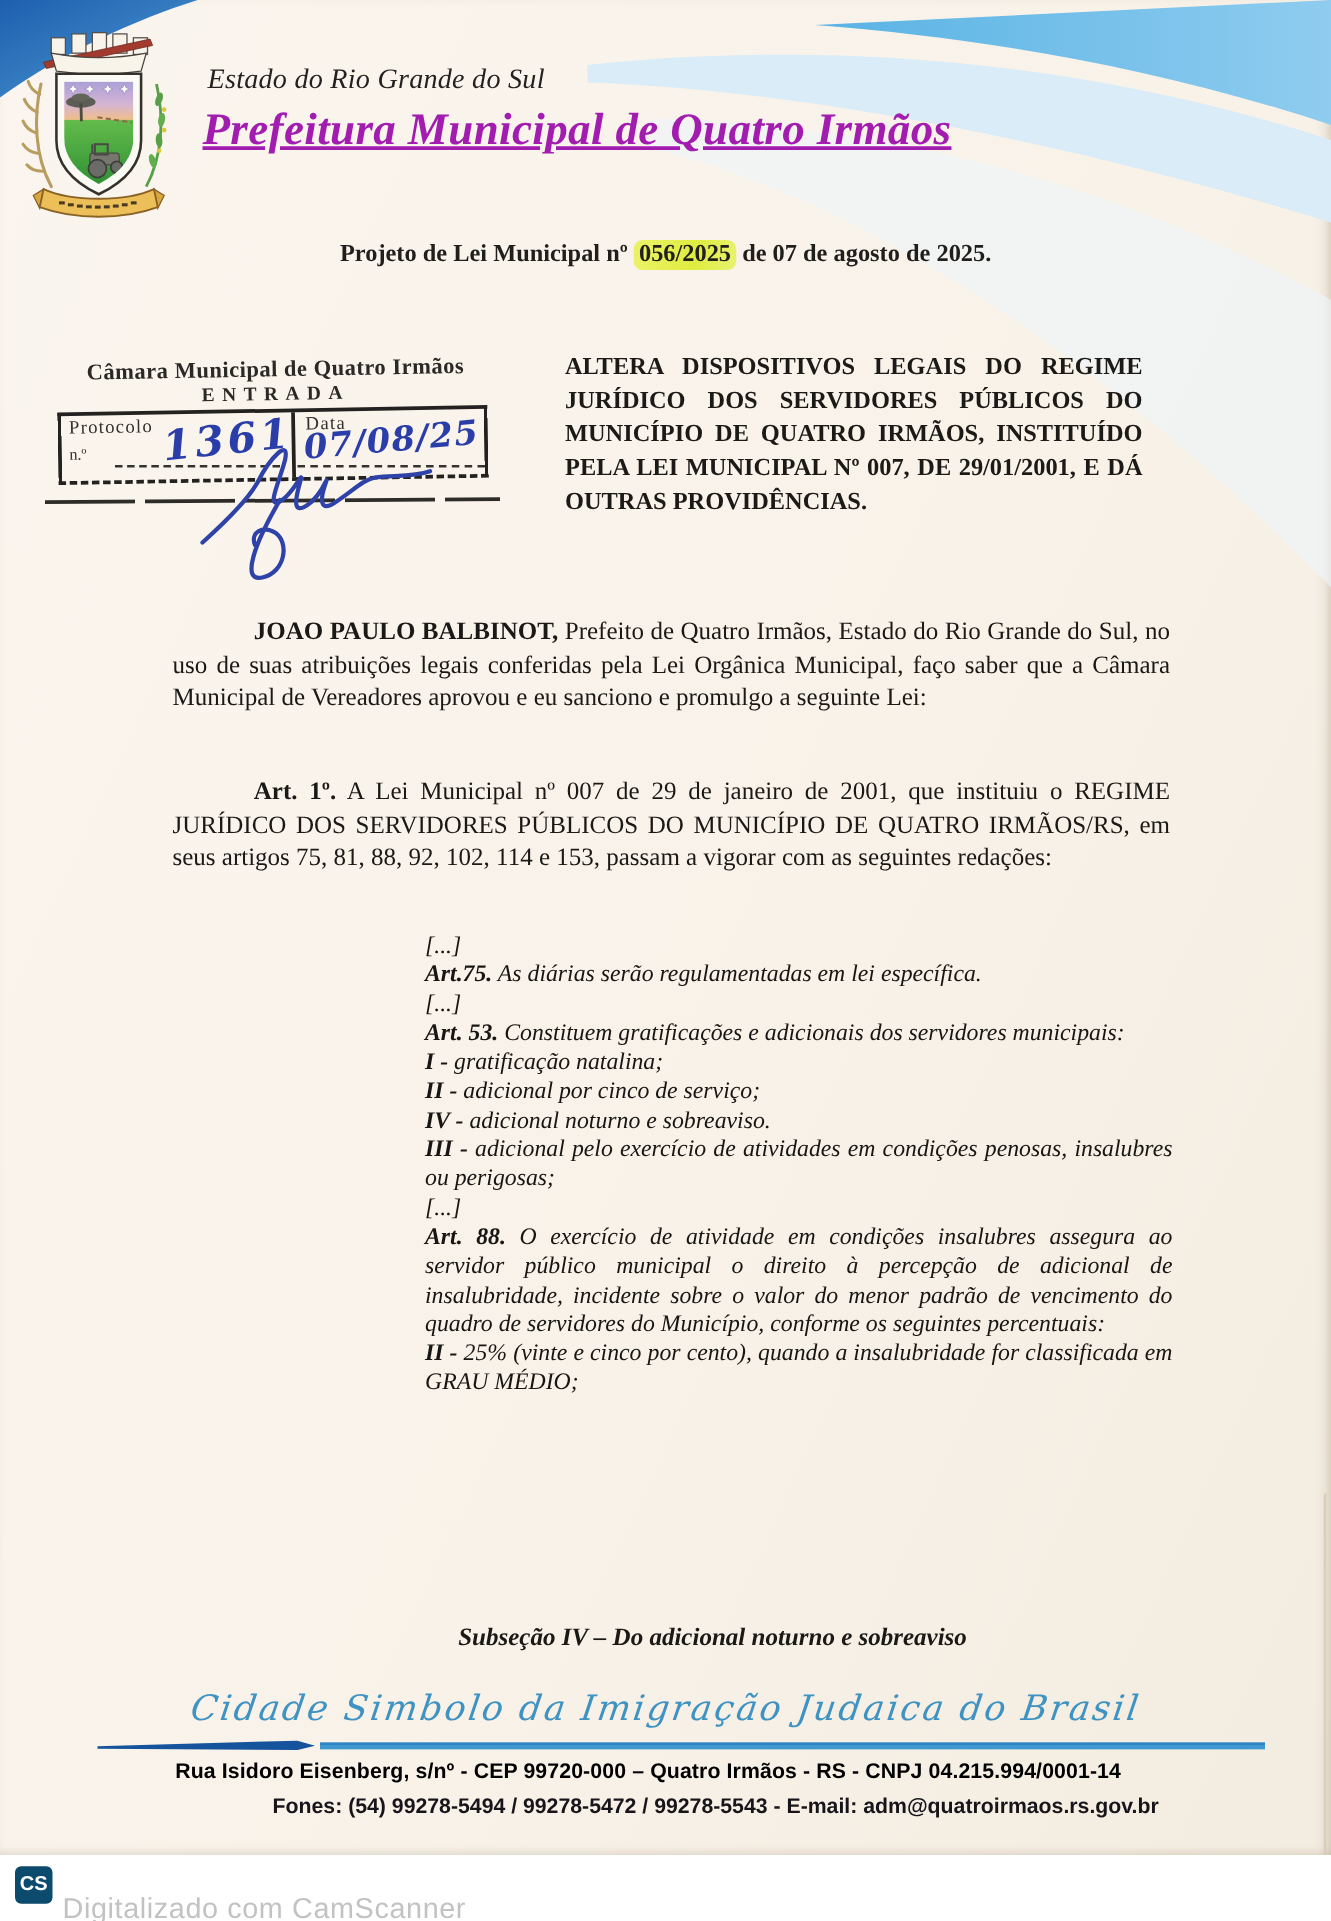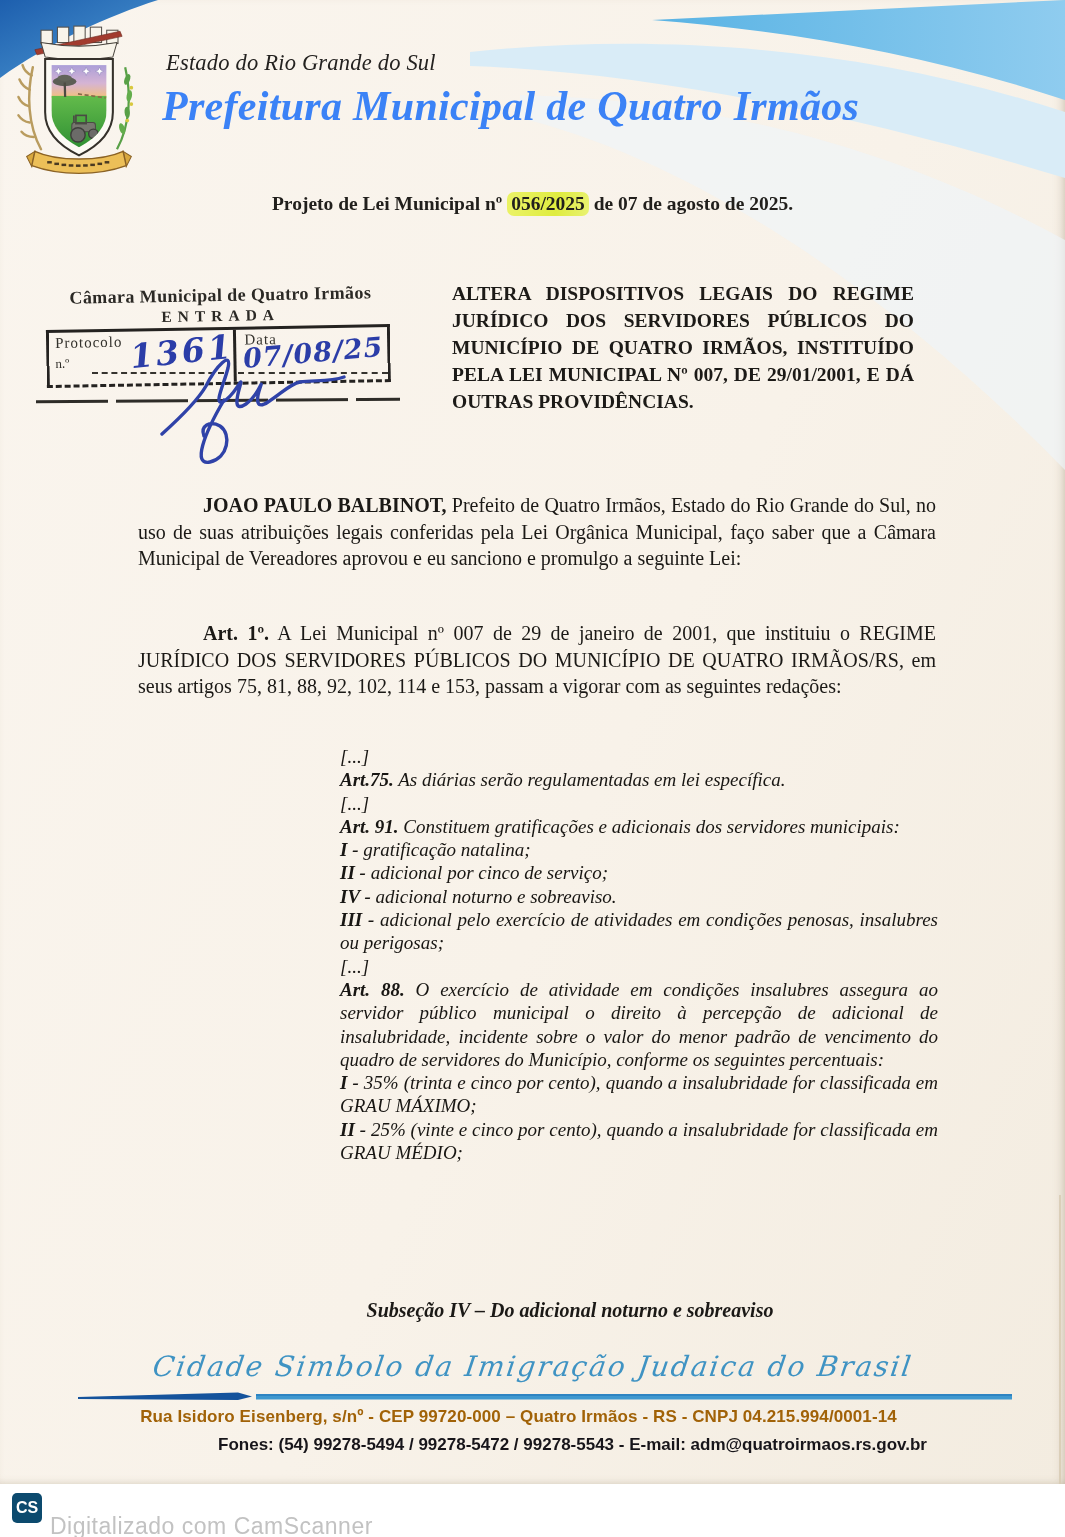--- a/index.html
+++ b/index.html
@@ -6,21 +6,21 @@
   #shot{position:relative;width:1065px;height:1537px;overflow:hidden;background:#ffffff;
         font-family:"Liberation Serif","DejaVu Serif",serif;color:#1b1916;}
   .paper{position:absolute;left:0;top:0;width:1065px;height:1484px;
          background:linear-gradient(115deg,#faf5ee 0%,#f8f2e9 55%,#f3ece0 100%);
          box-shadow:inset -8px 0 12px -8px rgba(120,100,70,.38), inset 0 -5px 9px -5px rgba(120,100,70,.22);}
   svg{display:block}
   .abs{position:absolute;}
 
   
   .state-line{left:166px;top:50px;font-style:italic;font-size:22.5px;letter-spacing:.2px;color:#242220;}
-  .hall-line{left:162px;top:82px;font-style:italic;font-weight:bold;font-size:42px;letter-spacing:.3px;color:#3b82f6;}
+  .hall-line{left:162px;top:82px;font-style:italic;font-weight:bold;font-size:36px;letter-spacing:.3px;color:#a21caf;text-decoration:underline;}
 
   
   .law-title{left:0;top:193px;width:1065px;text-align:center;font-weight:bold;font-size:19.5px;color:#211f1c;}
   .hl{background:linear-gradient(100deg,#eaf263 10%,#dfec3f 60%,#e9f272 100%);
       border-radius:7px;padding:1px 4px 2px 4px;}
 
   
   .stamp{left:40px;top:285px;width:362px;transform:rotate(-1deg);color:#2b2925;}
   .stamp-org{text-align:center;font-weight:bold;font-size:18px;letter-spacing:.4px;}
   .stamp-entry{text-align:center;font-weight:bold;font-size:15.5px;letter-spacing:6px;margin-top:1px;}
@@ -50,21 +50,21 @@
   .q{margin:0;font-style:italic;font-size:19px;line-height:23.3px;text-align:justify;color:#181613;}
   .q b{font-weight:bold;}
 
   .subsection{left:250px;top:1299px;width:640px;text-align:center;font-weight:bold;font-style:italic;font-size:20px;}
 
   
   .motto{left:0;top:1350px;width:1065px;text-align:center;}
   .motto span{display:inline-block;transform:skewX(-8deg);font-style:italic;font-size:28px;letter-spacing:2px;
               color:#3f93c3;font-family:"DejaVu Serif",serif;}
   .addr{left:0;top:1407px;width:1037px;text-align:center;font-family:"Liberation Sans",sans-serif;
-        font-weight:bold;font-size:17px;color:#a16207;letter-spacing:.1px;}
+        font-weight:bold;font-size:17px;color:#000000;letter-spacing:.1px;}
   .phones{left:0;top:1435px;width:1065px;text-align:center;font-family:"Liberation Sans",sans-serif;
         font-weight:bold;font-size:17px;color:#17151a;padding-left:40px;}
 
   
   .scan-strip{left:0;top:1484px;width:1065px;height:53px;background:#ffffff;}
   .cs-badge{left:12px;top:1493px;width:30px;height:30px;background:#0c4a6e;border-radius:5px;
             display:flex;align-items:center;justify-content:center;
             font-family:"Liberation Sans",sans-serif;font-weight:bold;font-size:16px;color:#ffffff;}
   .cs-label{left:50px;top:1497px;font-family:"Liberation Sans",sans-serif;font-size:23px;color:#c2c2c2;letter-spacing:.5px;margin-top:16px;}
 
@@ -220,28 +220,27 @@
   </div>
 
   <div class="abs para2">
     <b>Art. 1º.</b><span> A Lei Municipal nº 007 de 29 de janeiro de 2001, que instituiu o REGIME JURÍDICO DOS SERVIDORES PÚBLICOS DO MUNICÍPIO DE QUATRO IRMÃOS/RS, em seus artigos 75, 81, 88, 92, 102, 114 e 153, passam a vigorar com as seguintes redações:</span>
   </div>
 
   <div class="abs quoted">
     <p class="q"><b></b><span>[...]</span></p>
     <p class="q"><b>Art.75.</b><span> As diárias serão regulamentadas em lei específica.</span></p>
     <p class="q"><b></b><span>[...]</span></p>
-    <p class="q"><b>Art. 91.</b><span> Constituem gratificações e adicionais dos servidores municipais:</span></p>
+    <p class="q"><b>Art. 53.</b><span> Constituem gratificações e adicionais dos servidores municipais:</span></p>
     <p class="q"><b>I -</b><span> gratificação natalina;</span></p>
     <p class="q"><b>II -</b><span> adicional por cinco de serviço;</span></p>
     <p class="q"><b>IV -</b><span> adicional noturno e sobreaviso.</span></p>
     <p class="q"><b>III -</b><span> adicional pelo exercício de atividades em condições penosas, insalubres ou perigosas;</span></p>
     <p class="q"><b></b><span>[...]</span></p>
     <p class="q"><b>Art. 88.</b><span> O exercício de atividade em condições insalubres assegura ao servidor público municipal o direito à percepção de adicional de insalubridade, incidente sobre o valor do menor padrão de vencimento do quadro de servidores do Município, conforme os seguintes percentuais:</span></p>
-    <p class="q"><b>I -</b><span> 35% (trinta e cinco por cento), quando a insalubridade for classificada em GRAU MÁXIMO;</span></p>
     <p class="q"><b>II -</b><span> 25% (vinte e cinco por cento), quando a insalubridade for classificada em GRAU MÉDIO;</span></p>
   </div>
 
   <div class="abs subsection">Subseção IV – Do adicional noturno e sobreaviso</div>
 
   <div class="abs motto">
     <span>Cidade Simbolo da Imigração Judaica do Brasil</span>
   </div>
 
   <svg class="abs" style="left:0;top:1391px" width="1065" height="12">

